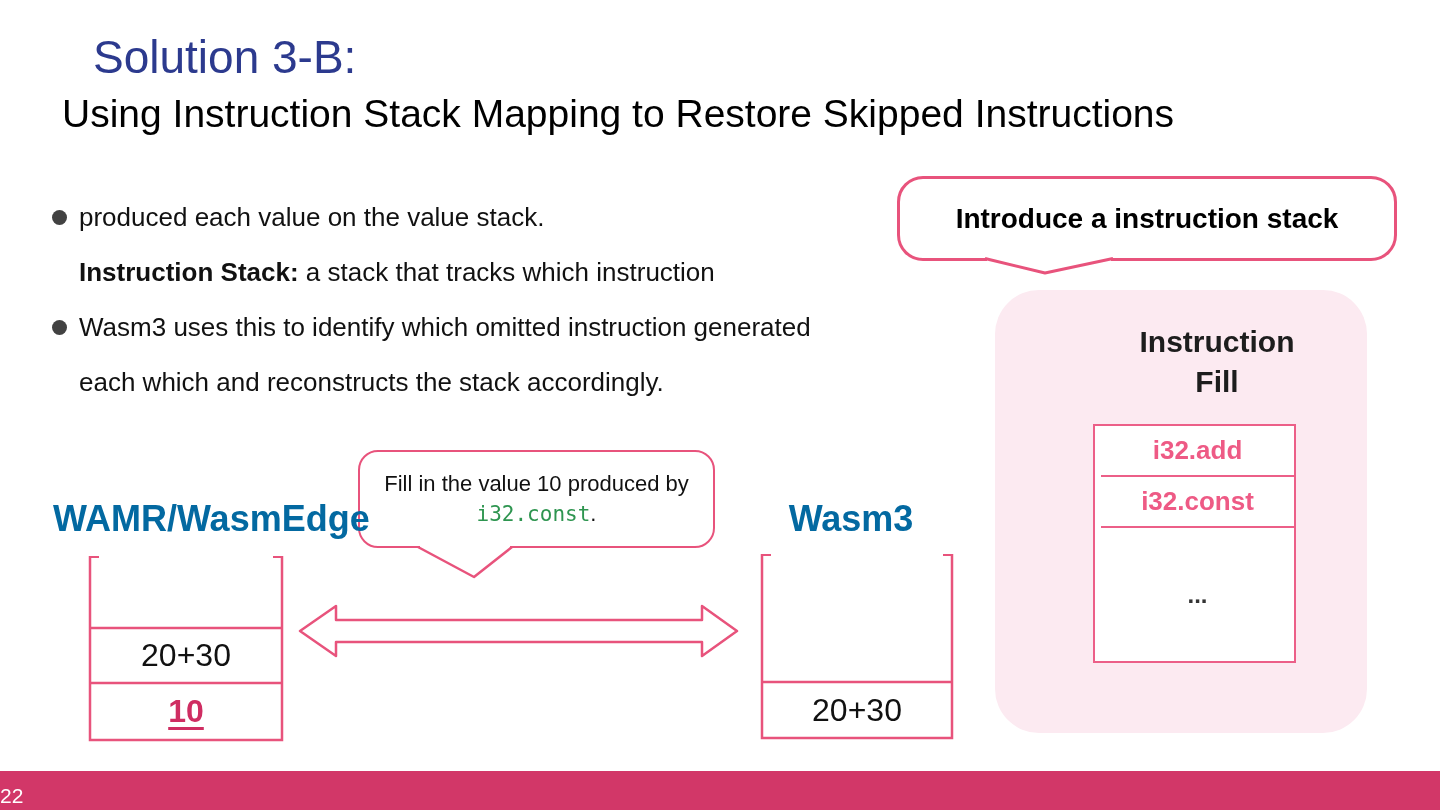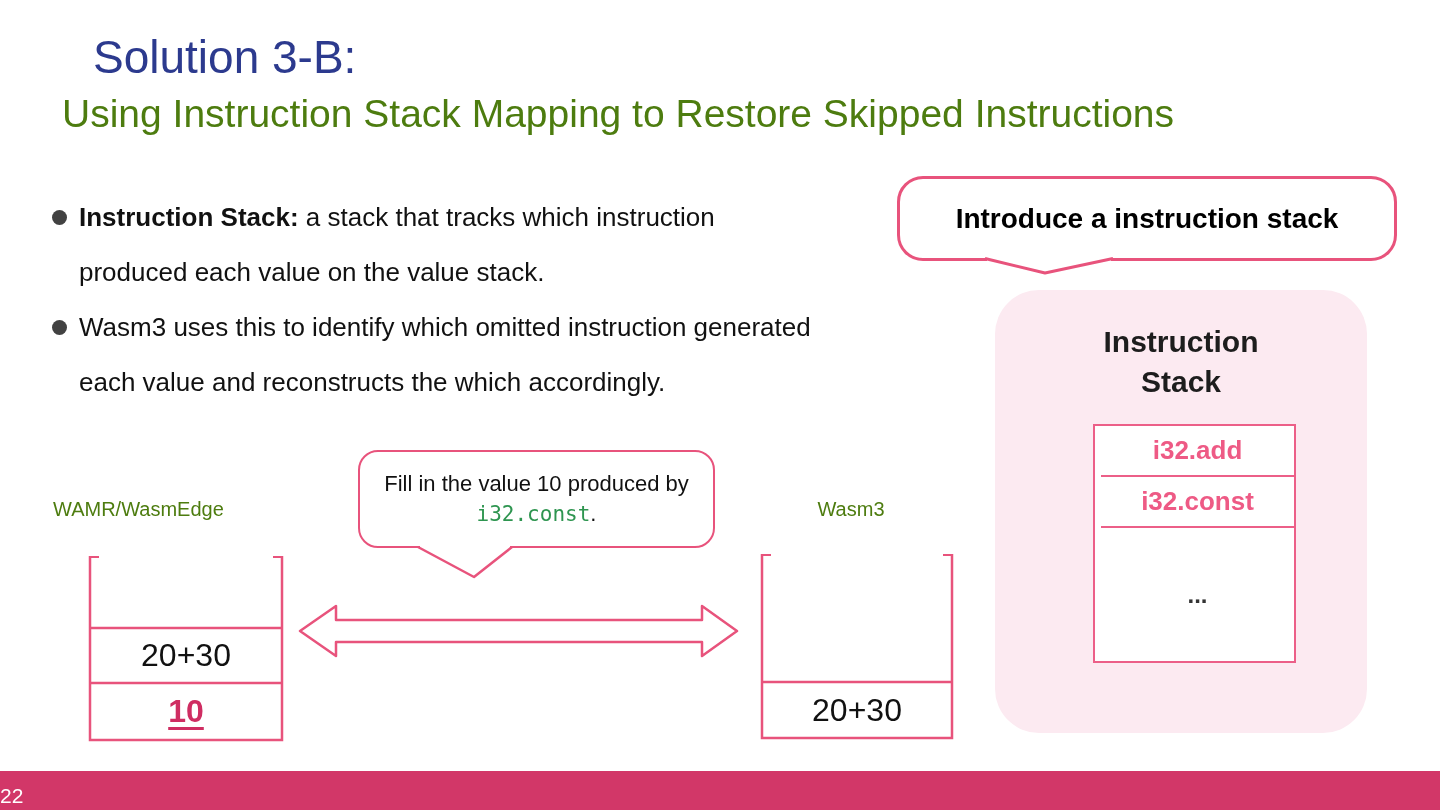--- a/index.html
+++ b/index.html
@@ -1,44 +1,44 @@
 <!DOCTYPE html>
 <html><head>
 <meta charset="utf-8">
 <style>
   html,body{margin:0;padding:0;background:#fff;}
   .slide{position:relative;width:1440px;height:810px;background:#ffffff;overflow:hidden;
          font-family:"Liberation Sans",sans-serif;}
   .abs{position:absolute;}
 
   .title{left:62px;top:30px;font-size:46px;font-weight:500;color:#2c3a8e;letter-spacing:0;margin-left:31px;}
-  .subtitle{left:62px;top:92px;font-size:39px;font-weight:500;color:#4d7c0f;white-space:nowrap;}
+  .subtitle{left:62px;top:92px;font-size:39px;font-weight:500;color:#000000;white-space:nowrap;}
 
   .bullets{left:52px;top:190px;width:870px;font-size:26px;color:#111;}
   .bullet{position:relative;padding-left:27px;line-height:55px;}
   .bullet .dot{position:absolute;left:0;top:20px;width:15px;height:15px;border-radius:50%;background:#424242;}
   .bullet .line{display:block;white-space:nowrap;}
   .bullet b{font-weight:700;}
 
   .intro-callout{left:897px;top:176px;width:500px;height:85px;background:#fff;
      border:3px solid #e8537c;border-radius:26px;box-sizing:border-box;
      display:flex;align-items:center;justify-content:center;}
   .intro-callout span{font-size:28px;font-weight:700;color:#000000;white-space:nowrap;}
 
   .panel{left:995px;top:290px;width:372px;height:443px;background:#fceaf1;border-radius:44px;}
-  .panel-title{left:995px;top:322px;width:372px;text-align:center;font-size:30px;font-weight:700;
+  .panel-title{left:995px;top:322px;width:444px;text-align:center;font-size:30px;font-weight:700;
      color:#1d1d1d;line-height:40px;}
   .panel-title span{display:block;}
   .stack-table{left:1093px;top:424px;width:203px;height:239px;background:#fff;
      border:2px solid #ec5f88;box-sizing:border-box;display:flex;flex-direction:column;padding-left:6px;}
   .stack-table .row{height:49px;border-bottom:2px solid #ec5f88;display:flex;align-items:center;
      justify-content:center;font-size:26px;font-weight:700;color:#ee5a85;}
   .stack-table .row.tall{flex:1;border-bottom:none;color:#333;font-weight:700;font-size:24px;}
 
-  .stack-label{font-size:20px;font-weight:400;color:#4d7c0f;white-space:nowrap;}
+  .stack-label{font-size:36px;font-weight:700;color:#0369a1;white-space:nowrap;}
   .cell-val{font-size:32px;color:#111;text-align:center;display:flex;align-items:center;justify-content:center;}
   .val-red{color:#cf2d62;font-weight:700;text-decoration:underline;
      text-decoration-thickness:3px;text-underline-offset:5px;}
 
   .fill-callout{left:358px;top:450px;width:357px;height:98px;background:#fff;
      border:2.5px solid #e8537c;border-radius:20px;box-sizing:border-box;
      display:flex;flex-direction:column;align-items:center;justify-content:center;}
   .fill-callout .l1{font-size:22px;color:#111;line-height:30px;white-space:nowrap;}
   .fill-callout .l2{font-size:22px;line-height:30px;}
   .fill-callout .code{font-family:"DejaVu Sans Mono",monospace;color:#2e9550;font-size:21px;}
@@ -54,38 +54,38 @@
 <body>
 
 <div class="slide">
 
   <div class="abs title">Solution 3-B:</div>
   <div class="abs subtitle">Using Instruction Stack Mapping to Restore Skipped Instructions</div>
 
   <div class="abs bullets">
     <div class="bullet">
       <span class="dot"></span>
+      <span class="line">produced each value on the value stack.</span>
       <span class="line"><b>Instruction Stack:</b><span> a stack that tracks which instruction</span></span>
-      <span class="line">produced each value on the value stack.</span>
     </div>
     <div class="bullet">
       <span class="dot"></span>
       <span class="line">Wasm3 uses this to identify which omitted instruction generated</span>
-      <span class="line">each value and reconstructs the which accordingly.</span>
+      <span class="line">each which and reconstructs the stack accordingly.</span>
     </div>
   </div>
 
   <div class="abs intro-callout">
     <span>Introduce a instruction stack</span>
   </div>
 
   <div class="abs panel"></div>
   <div class="abs panel-title">
     <span>Instruction</span>
-    <span>Stack</span>
+    <span>Fill</span>
   </div>
   <div class="abs stack-table">
     <div class="row">i32.add</div>
     <div class="row">i32.const</div>
     <div class="row tall">...</div>
   </div>
 
   <div class="abs fill-callout">
     <span class="l1">Fill in the value 10 produced by</span>
     <span class="l2"><span class="code">i32.const</span><span class="suffix">.</span></span>

